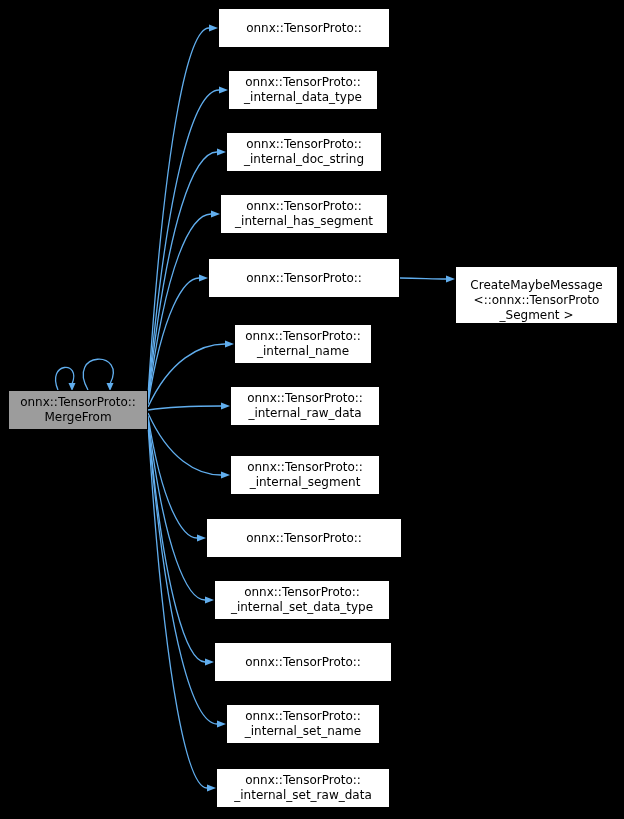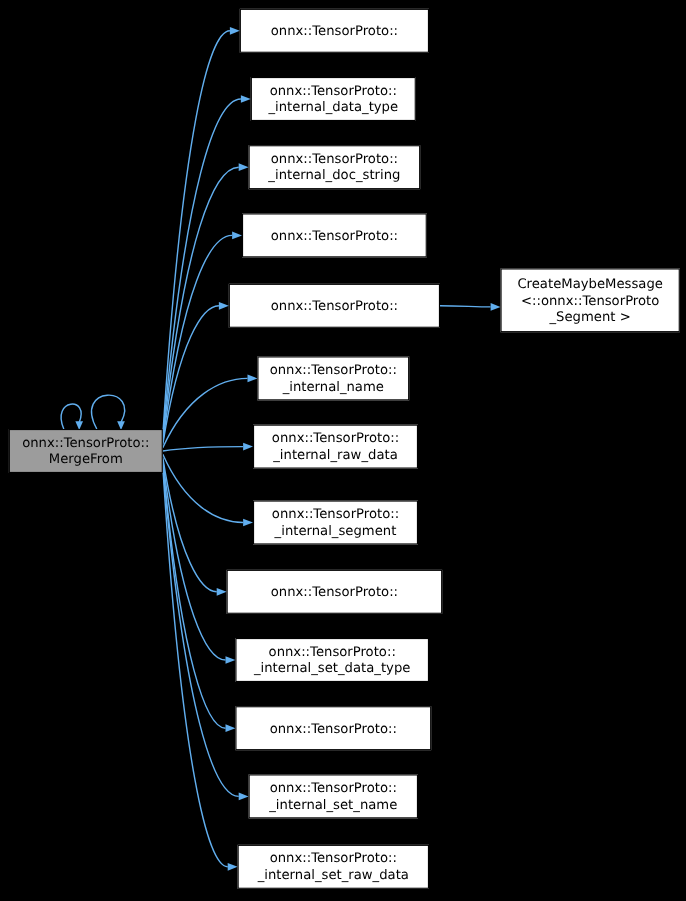--- a/index.html
+++ b/index.html
@@ -113,20 +113,21 @@
     <span class="ln">_internal_data_type</span>
   </div>
 
   <div class="node" style="left:226px; top:132px; width:156px;">
     <span class="ln">onnx::TensorProto::</span>
     <span class="ln">_internal_doc_string</span>
   </div>
 
   <div class="node" style="left:220px; top:194px; width:168px;">
     <span class="ln">onnx::TensorProto::</span>
+    <span class="ln">_internal_has_segment</span>
   </div>
 
   <div class="node" style="left:208px; top:258px; width:192px;">
     <span class="ln">onnx::TensorProto::</span>
   </div>
 
   <div class="node" style="left:234px; top:324px; width:138px;">
     <span class="ln">onnx::TensorProto::</span>
     <span class="ln">_internal_name</span>
   </div>
@@ -157,19 +158,19 @@
   <div class="node" style="left:226px; top:704px; width:154px;">
     <span class="ln">onnx::TensorProto::</span>
     <span class="ln">_internal_set_name</span>
   </div>
 
   <div class="node" style="left:216px; top:768px; width:174px;">
     <span class="ln">onnx::TensorProto::</span>
     <span class="ln">_internal_set_raw_data</span>
   </div>
 
-  <div class="node h3" style="left:455px; top:244px; width:163px;">
+  <div class="node h3" style="left:455px; top:266px; width:163px;justify-content:flex-end;">
     <span class="ln">CreateMaybeMessage</span>
     <span class="ln">&lt;::onnx::TensorProto</span>
     <span class="ln">_Segment &gt;</span>
   </div>
 
 </div>
 
 </body></html>

